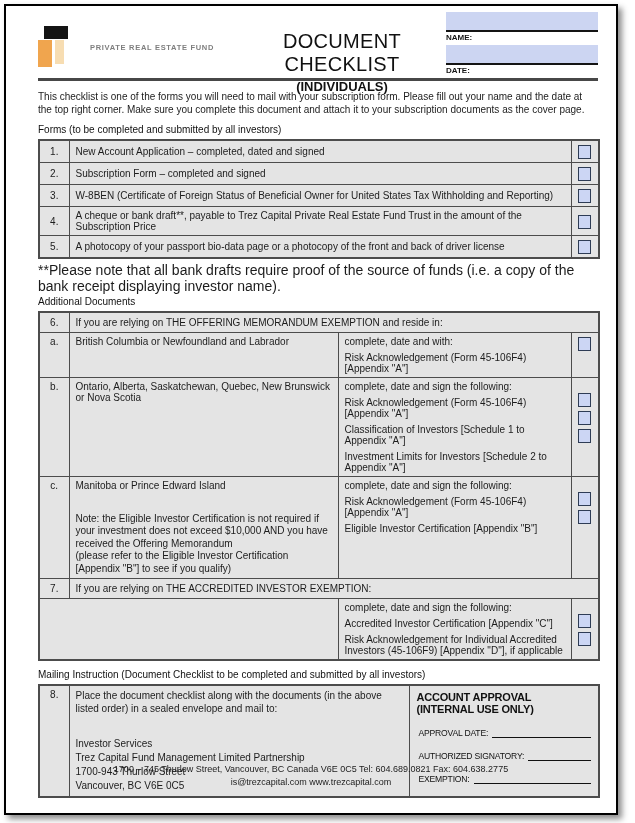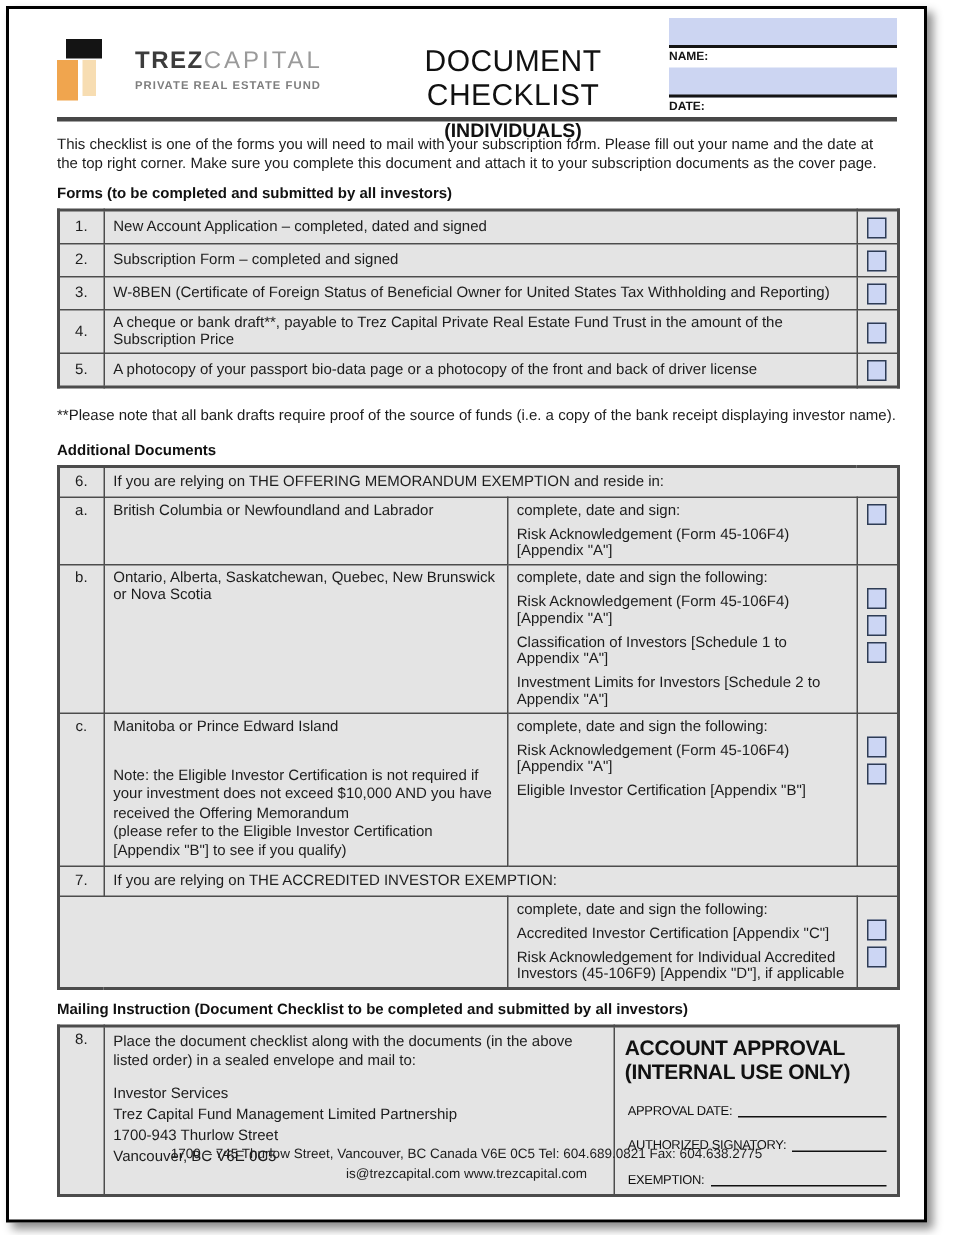--- a/index.html
+++ b/index.html
@@ -28,42 +28,42 @@
   .doc-title { font-size: 20px; font-weight: normal; color: #111; letter-spacing: 0.3px; }
   .doc-subtitle { font-size: 13px; font-weight: bold; color: #111; margin-top: 3px; }
   .namedate-block { width: 152px; margin-top: 2px; }
   .field-box { height: 20px; background: #ccd5f2; border-bottom: 2px solid #141414; }
   .field-label { font-size: 8px; font-weight: bold; color: #141414; margin: 1px 0 3px 0; }
   .header-rule { border-top: 3px solid #474747; margin-top: 4px; }
 
   
   .intro { font-size: 10px; color: #1c1c1c; line-height: 13px; margin-top: 9px; }
   .check-line { font-size: 10px; color: #1c1c1c; margin-top: 9px; }
-  .section-heading { font-size: 10px; font-weight: bold; color: #111; margin-top: 8px; }
+  .section-heading { font-size: 10px; font-weight: normal; color: #111; margin-top: 8px; }
 
   
   table { border-collapse: collapse; table-layout: fixed; width: 560px; margin-top: 4px; }
   table, td { border: 1px solid #4c4c4c; }
   table { border-width: 2px; }
   td { background: #e4e4e4; font-size: 10px; color: #1c1c1c; padding: 3px 6px; vertical-align: top; }
   td.num { text-align: center; padding: 3px 2px; }
   td.mid { vertical-align: middle; }
   .tline + .tline { margin-top: 5px; }
   .chkcell { padding: 3px 2px; }
   .chkstack { display: flex; flex-direction: column; align-items: center; gap: 4px; padding-top: 1px; }
   .checkbox { width: 13px; height: 14px; background: #ccd6f4; border: 1.5px solid #2e3c55; flex: 0 0 auto; }
-  .footnote { font-size: 10px; color: #1c1c1c; margin-top: 13px; }
+  .footnote { font-size: 14px; color: #1c1c1c; margin-top: 3px; }
   .desc-note { margin-top: 22px; line-height: 12.5px; }
   .desc-note2 { line-height: 12.5px; }
 
   
-  .addr-lines { margin-top: 9px; line-height: 14px; }
+  .addr-lines { margin-top: 22px; line-height: 14px; }
   .addr-lines .tline + .tline { margin-top: 0; }
   .approval-cell { padding: 5px 7px; }
-  .approval-title { font-size: 14px; font-weight: bold; color: #111; letter-spacing: -0.2px; }
+  .approval-title { font-size: 11px; font-weight: bold; color: #111; letter-spacing: -0.2px; }
   .approval-field { display: flex; align-items: center; margin-top: 13px; font-size: 8.6px; font-weight: normal; color: #111; letter-spacing: -0.2px; }
   .approval-field .lbl { white-space: nowrap; padding-left: 2px; }
   .approval-field .line { flex: 1; border-bottom: 1.5px solid #111; height: 9px; margin-left: 4px; }
 
   
   .footer { position: absolute; left: 0; right: 0; bottom: 24px; text-align: center; font-size: 9px; color: #1c1c1c; line-height: 13px; }
 </style>
 </head>
 <body>
 
@@ -72,21 +72,20 @@
   <div class="header">
     <div class="logo-block">
       <div class="logo-mark">
         <div class="logo-black"></div>
         <div class="logo-bars">
             <div class="bar1"></div>
             <div class="bar2"></div>
           </div>
       </div>
       <div class="logo-text">
-        <div class="line1"><span class="w1">TREZ</span><span class="w2">CAPITAL</span></div>
         <div class="tagline">PRIVATE REAL ESTATE FUND</div>
       </div>
     </div>
     <div class="title-block">
       <div class="doc-title">DOCUMENT CHECKLIST</div>
       <div class="doc-subtitle">(INDIVIDUALS)</div>
     </div>
     <div class="namedate-block">
       <div class="field-box"></div>
       <div class="field-label">NAME:</div>
@@ -148,38 +147,38 @@
       <td class="chkcell mid">
             <div class="chkstack">
               <div class="checkbox"></div>
             </div>
           </td>
     </tr>
   </tbody>
     </table>
   <div class="footnote">**Please note that all bank drafts require proof of the source of funds (i.e. a copy of the bank receipt displaying investor name).</div>
 
-  <div class="section-heading" style="margin-top:12px">Additional Documents</div>
+  <div class="section-heading" style="margin-top:2px">Additional Documents</div>
   <table>
     <colgroup>
         <col style="width:30px">
         <col style="width:269px">
         <col style="width:233px">
         <col style="width:28px">
       </colgroup>
     <tbody>
         <tr style="height:20px">
       <td class="num mid">6.</td>
       <td class="mid" colspan="3"><span>If you are relying on </span><span class="b">THE OFFERING MEMORANDUM EXEMPTION</span><span> and reside in:</span></td>
     </tr>
     <tr style="height:35px">
       <td class="num">a.</td>
       <td><span>British Columbia or Newfoundland and Labrador</span></td>
       <td>
-            <div class="tline"><span>complete, date and sign:</span></div>
+            <div class="tline"><span>complete, date and with:</span></div>
             <div class="tline"><span class="b">Risk Acknowledgement</span><span> (Form 45-106F4) [Appendix "A"]</span></div>
           </td>
       <td class="chkcell">
             <div class="chkstack">
               <div class="checkbox"></div>
             </div>
           </td>
     </tr>
     <tr style="height:62px">
       <td class="num">b.</td>

